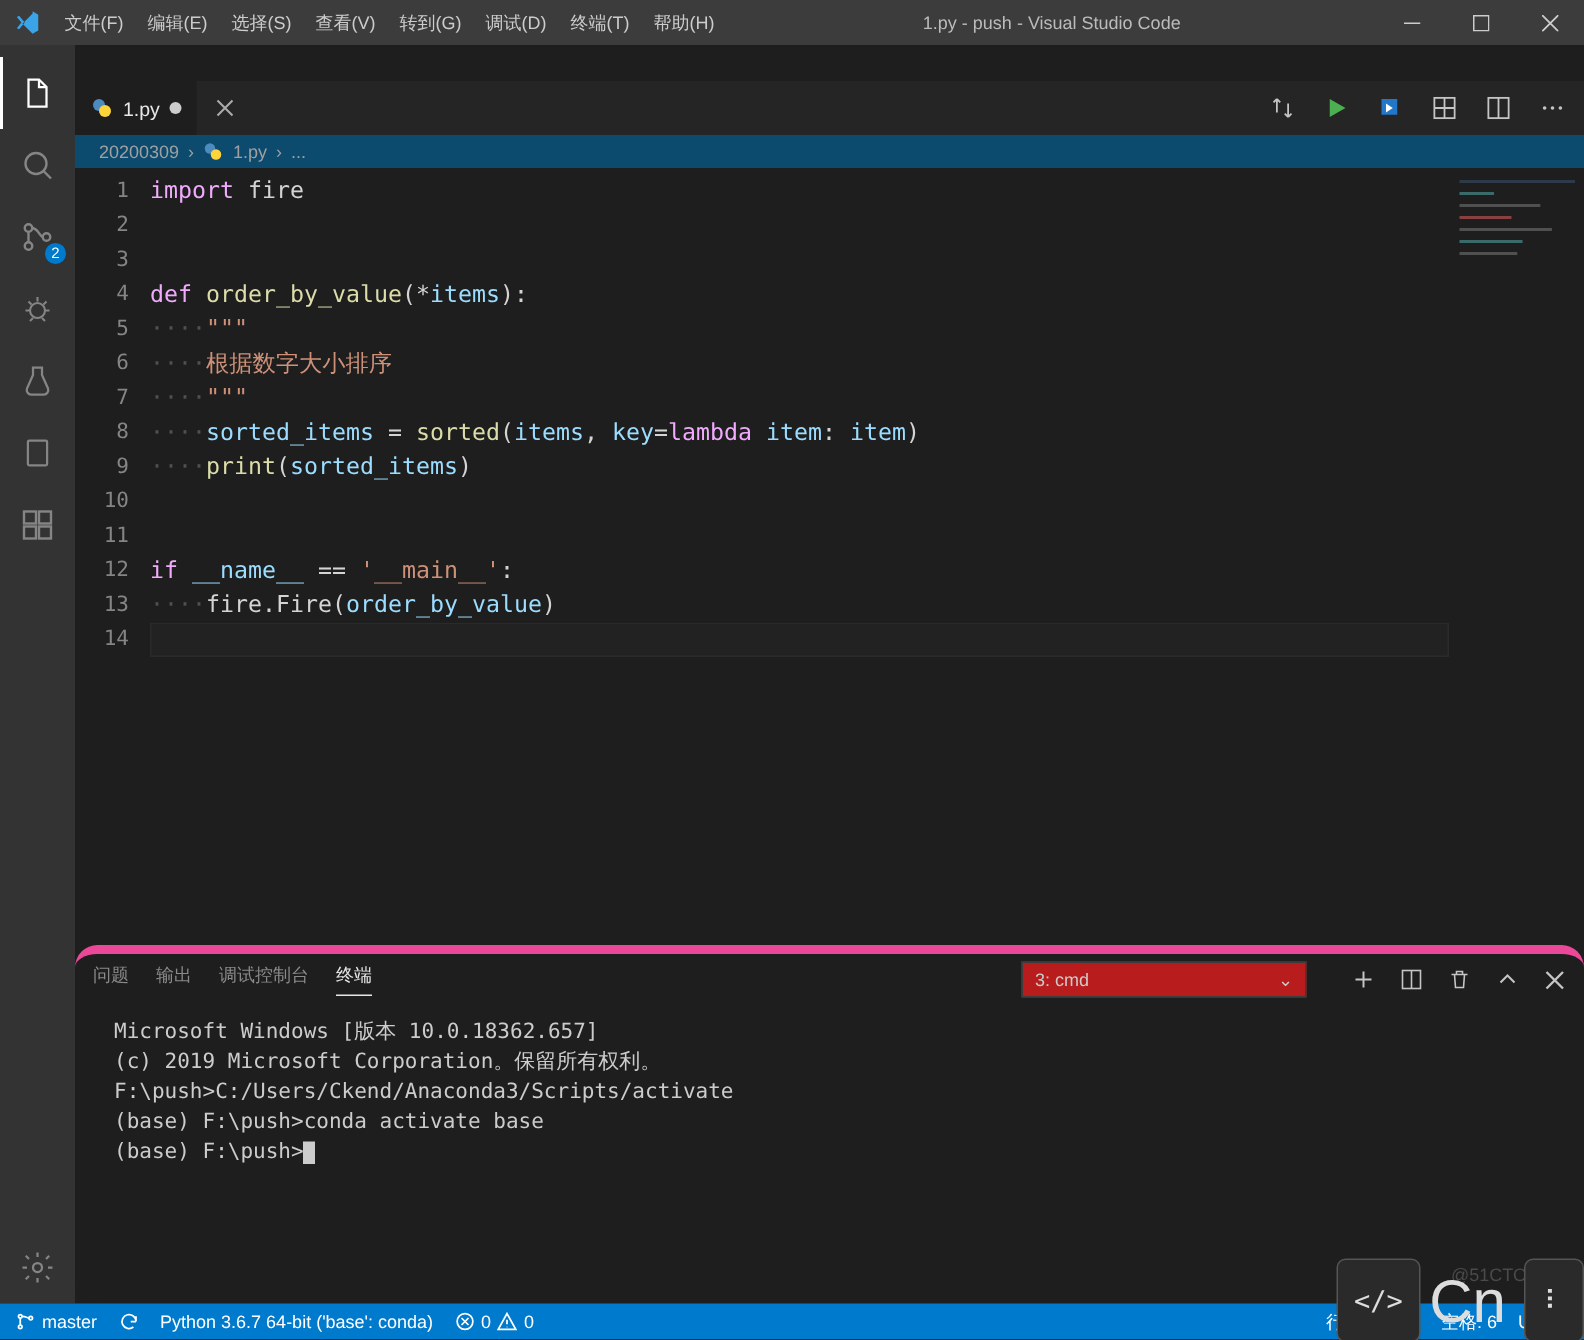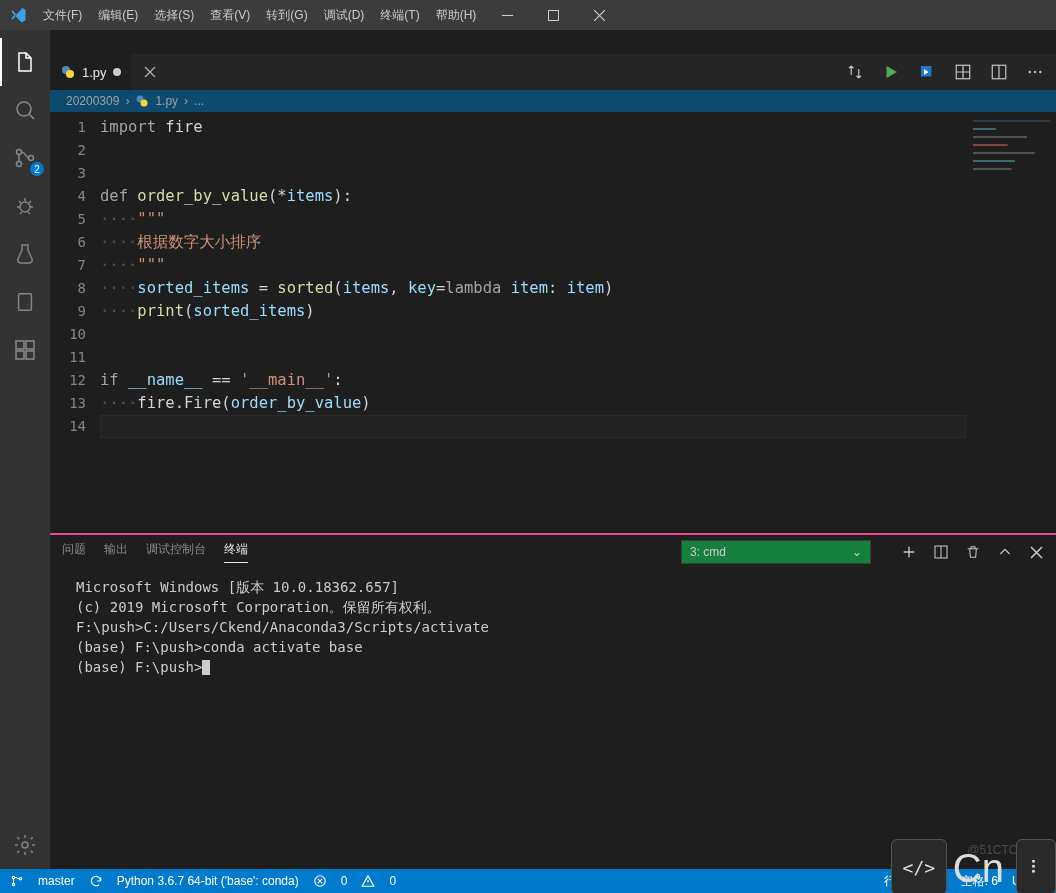--- a/index.html
+++ b/index.html
@@ -106,60 +106,60 @@
 .minimap-inner {
   margin:8px 6px; height:56px;
   background:linear-gradient(#2d3a4a 0 0) 0 0/100% 2px no-repeat,
              linear-gradient(#3a6a6a 0 0) 0 8px/30% 2px no-repeat,
              linear-gradient(#505050 0 0) 0 16px/70% 2px no-repeat,
              linear-gradient(#884040 0 0) 0 24px/45% 2px no-repeat,
              linear-gradient(#505050 0 0) 0 32px/80% 2px no-repeat,
              linear-gradient(#3a6a6a 0 0) 0 40px/55% 2px no-repeat,
              linear-gradient(#505050 0 0) 0 48px/50% 2px no-repeat;
 }
-.tok-kw { color:#a3a3a3; }
+.tok-kw { color:#f0abfc; }
 .tok-fn { color:#dcdcaa; }
 .tok-str { color:#ce9178; }
 .tok-var { color:#9cdcfe; }
 .tok-dot { color:#505050; }
 .tok-op { color:#d4d4d4; }
 
 .panel {
-  height:336px; border-top:2px solid #ec4899;
-  background:#1e1e1e; display:flex; flex-direction:column;
+  height:239px; border-top:6px solid #ec4899;
+  background:#1e1e1e; display:flex; flex-direction:column;border-radius:15px;
 }
 .panel-tabs {
   height:34px; display:flex; align-items:center; padding:0 12px; gap:18px;
   font-size:12px; color:#8a8a8a;
 }
 .panel-tabs .ptab.active { color:#e7e7e7; border-bottom:1px solid #e7e7e7; padding-bottom:4px; }
 .panel-tabs .ptab { padding-bottom:5px; }
 .panel-tabs .spacer { flex:1; }
 .term-select {
-  width:190px; height:24px; background:#15803d; color:#ccc;
+  width:190px; height:24px; background:#b91c1c; color:#ccc;
   display:flex; align-items:center; padding:0 8px; font-size:12px;
   border:1px solid #3c3c3c;
   text-align:right;
 }
 .term-select .chev { margin-left:auto; }
 .panel-actions { display:flex; align-items:center; gap:16px; color:#c5c5c5; margin-left:12px; }
 .terminal {
   flex:1; padding:8px 26px;
   font-family: Consolas, monospace; font-size:14px; line-height:20px;
   color:#cccccc; white-space:pre-wrap;
 }
 .terminal .cursor { display:inline-block; width:8px; height:15px; background:#cccccc; vertical-align:text-bottom; }
 
 .statusbar {
   height:24px; background:#007acc; color:#fff;
   display:flex; align-items:center; font-size:12px;
   padding:0 10px; gap:14px;
 }
 .statusbar .right { margin-left:auto; display:flex; gap:14px; align-items:center; }
-.statusbar .seg { display:flex; align-items:center; gap:14px; }
+.statusbar .seg { display:flex; align-items:center; gap:4px; }
 
 .watermark { position:absolute; right:14px; bottom:34px; color:#4a4a4a; font-size:12px; }
 
 .overlay {
   position:absolute; right:0; bottom:-2px;
   display:flex; align-items:flex-end; gap:6px;
   color:#444; pointer-events:none;
 }
 .overlay .kcap {
   background:#2a2a2a; border:1px solid #555; border-radius:6px;
@@ -184,20 +184,21 @@
   <div class="menus" id="menus">
       <span>文件(F)</span>
       <span>编辑(E)</span>
       <span>选择(S)</span>
       <span>查看(V)</span>
       <span>转到(G)</span>
       <span>调试(D)</span>
       <span>终端(T)</span>
       <span>帮助(H)</span>
     </div>
+  <div class="title">1.py - push - Visual Studio Code</div>
   <div class="winctl">
     <div>
         <svg width="11" height="11">
           <rect y="5" width="11" height="1" fill="#ccc"></rect>
         </svg>
       </div>
     <div>
         <svg width="11" height="11">
           <rect x="0.5" y="0.5" width="10" height="10" fill="none" stroke="#ccc"></rect>
         </svg>

